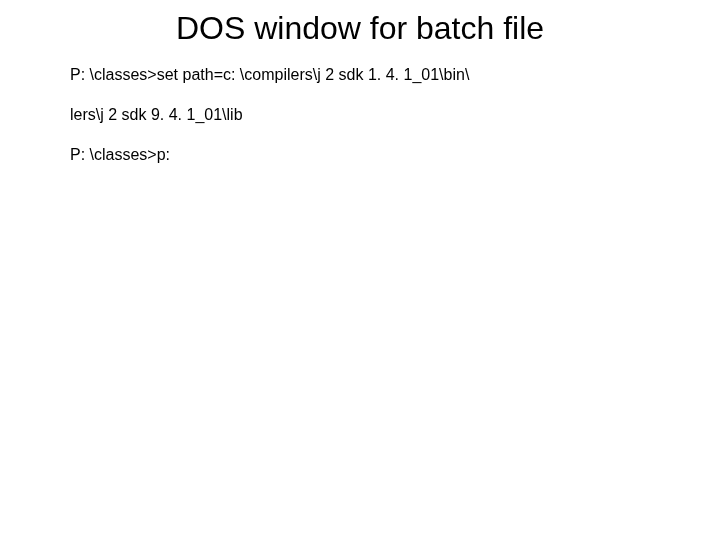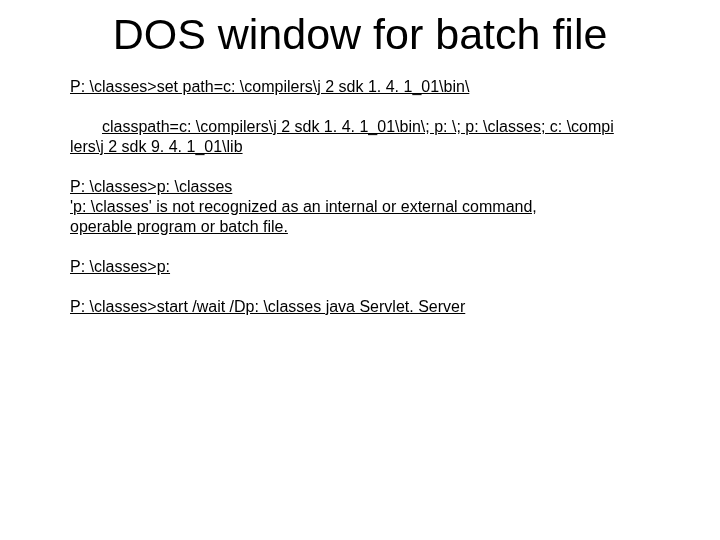--- a/index.html
+++ b/index.html
@@ -10,30 +10,29 @@
     body {
       width: 720px;
       height: 540px;
       background: #ffffff;
       font-family: Arial, Helvetica, sans-serif;
       color: #000000;
       padding: 10px 70px 20px 70px;
       overflow: hidden;
     }
     .title {
-      font-size: 43px;
+      font-size: 32px;
       font-weight: normal;
       text-align: center;
       margin-bottom: 18px;
       letter-spacing: 0px;
     }
     .content {
       font-size: 16px;
       line-height: 1.25;
-      text-decoration: underline;
     }
     .block {
       margin-bottom: 20px;
     }
     .indent {
       padding-left: 32px;
     }
     .line {
       display: block;
     }
@@ -44,32 +43,23 @@
 <h1 class="title">DOS window for batch file</h1>
 
 <div class="content">
 
   <div class="block">
     <span class="line">P: \classes&gt;set path=c: \compilers\j 2 sdk 1. 4. 1_01\bin\</span>
   </div>
 
 
   <div class="block">
-    <span class="line indent">classpath=c: \compilers\j 2 sdk 1. 4. 1_01\bin\; p: \; p: \classes; c: \compi</span>
     <span class="line">lers\j 2 sdk 9. 4. 1_01\lib</span>
   </div>
 
-  <div class="block">
-    <span class="line">P: \classes&gt;p: \classes</span>
-    <span class="line">'p: \classes' is not recognized as an internal or external command,</span>
-    <span class="line">operable program or batch file.</span>
-  </div>
 
 
   <div class="block">
     <span class="line">P: \classes&gt;p:</span>
   </div>
 
-  <div class="block">
-    <span class="line">P: \classes&gt;start /wait /Dp: \classes java Servlet. Server</span>
-  </div>
 
 </div>
 
 </body></html>

